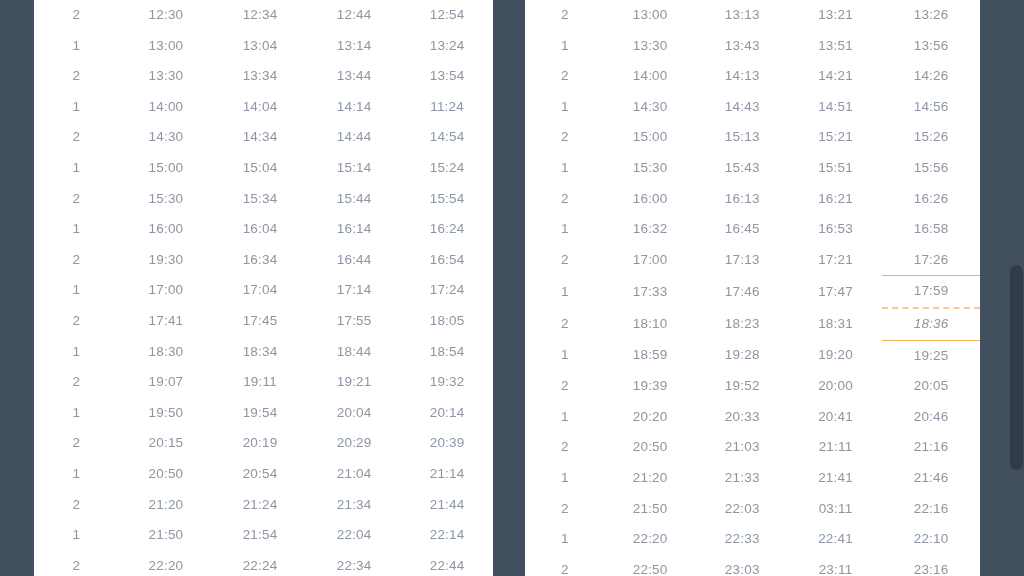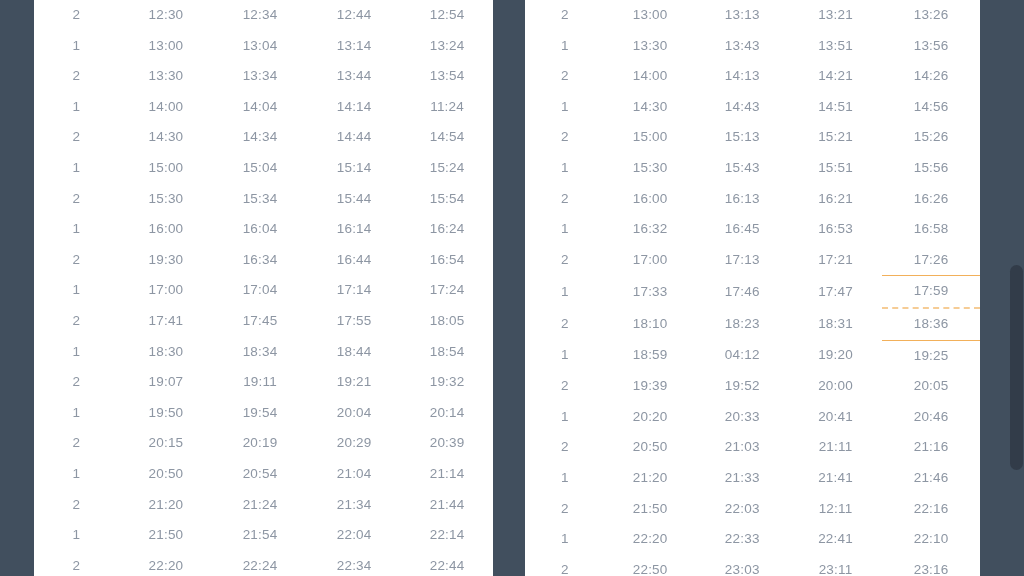--- a/index.html
+++ b/index.html
@@ -90,21 +90,21 @@
 
   td.line-col { color: #9aa3af; }
 
   
   td.hl {
     background: #e8911c;
     color: #ffffff;
     font-weight: 400;
   }
   td.hl.sep-solid  { border-top: 1px solid #f2b05a; }
-  td.hl.sep-dashed { border-top: 2px dashed #f6cc95; }
+  td.hl.sep-dashed { border-top: 2px dashed #f6cc95; font-style: italic; }
 
   
   .scrollbar-track {
     position: absolute;
     top: 0;
     right: 0;
     width: 15px;
     height: 576px;
     background: #414f5e;
   }
@@ -357,21 +357,21 @@
           <tr>
             <td class="line-col">2</td>
             <td>18:10</td>
             <td>18:23</td>
             <td>18:31</td>
             <td class="hl sep-dashed">18:36</td>
           </tr>
           <tr>
             <td class="line-col">1</td>
             <td>18:59</td>
-            <td>04:12</td>
+            <td>19:28</td>
             <td>19:20</td>
             <td class="hl sep-solid">19:25</td>
           </tr>
           <tr>
             <td class="line-col">2</td>
             <td>19:39</td>
             <td>19:52</td>
             <td>20:00</td>
             <td>20:05</td>
           </tr>
@@ -393,21 +393,21 @@
             <td class="line-col">1</td>
             <td>21:20</td>
             <td>21:33</td>
             <td>21:41</td>
             <td>21:46</td>
           </tr>
           <tr>
             <td class="line-col">2</td>
             <td>21:50</td>
             <td>22:03</td>
-            <td>12:11</td>
+            <td>03:11</td>
             <td>22:16</td>
           </tr>
           <tr>
             <td class="line-col">1</td>
             <td>22:20</td>
             <td>22:33</td>
             <td>22:41</td>
             <td>22:10</td>
           </tr>
           <tr>

